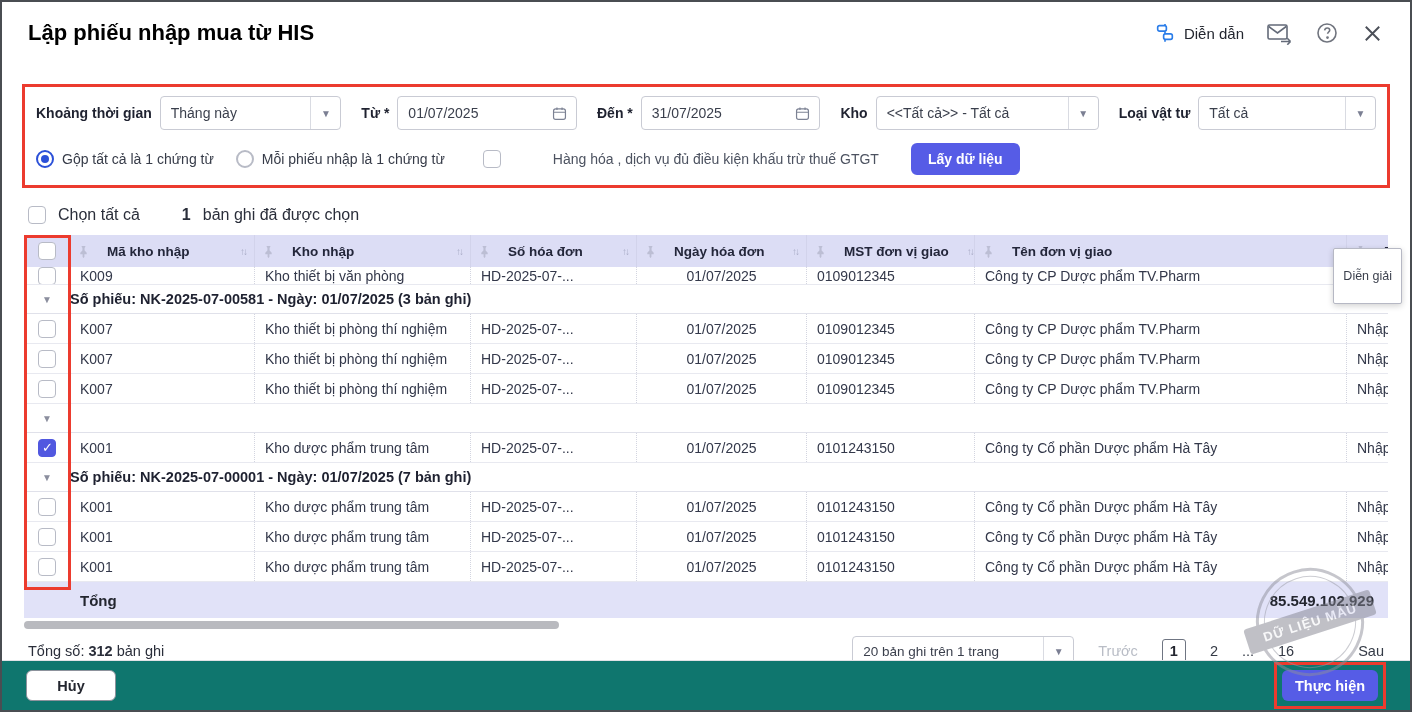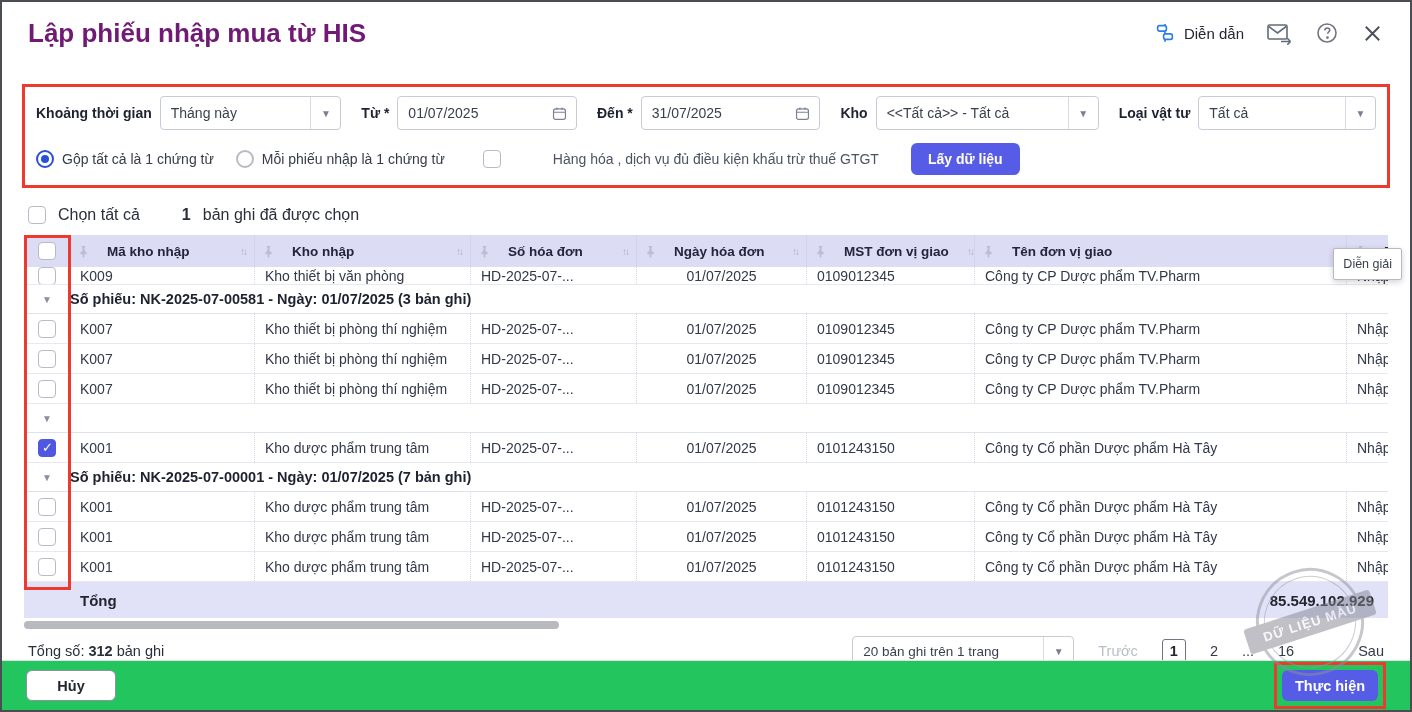--- a/index.html
+++ b/index.html
@@ -3,21 +3,21 @@
 <meta charset="utf-8">
 <style>
   * { box-sizing: border-box; margin: 0; padding: 0; }
   html,body { width:1412px; height:712px; background:#fff; overflow:hidden;
     font-family:"Liberation Sans","DejaVu Sans",sans-serif; color:#23262f; }
   .modal { position:relative; width:1412px; height:712px; background:#fff;
     border:2px solid #4a4d52; overflow:hidden; }
 
   
   .titlebar { height:62px; display:flex; align-items:center; padding:0 26px; }
-  .titlebar h1 { font-size:26px; font-weight:700; color:#701a75; }
+  .titlebar h1 { font-size:22px; font-weight:700; color:#000000; }
   .titlebar-right { margin-left:auto; display:flex; align-items:center; gap:22px; }
   .guide { display:flex; align-items:center; gap:8px; cursor:pointer; }
   .guide span { font-size:15px; color:#23262f; }
   .tb-icon { display:flex; align-items:center; cursor:pointer; }
 
   
   .filter-panel { margin:20px 20px 0; border:3px solid #ec3b2e; padding:9px 11px 10px; }
   .filter-row { display:flex; align-items:center; gap:8px; white-space:nowrap; }
   .filter-row + .filter-row { margin-top:13px; }
   .lbl { font-size:14px; font-weight:700; color:#1f2230; }
@@ -70,41 +70,41 @@
   .tr-total { display:flex; height:36px; align-items:center; background:#e1e2f8; }
   .tr-total .tlabel { font-size:15px; font-weight:700; margin-left:56px; }
   .tr-total .tvalue { margin-left:auto; font-size:15px; font-weight:700; padding-right:14px; }
 
   
   .col-annotation { position:absolute; left:0; top:0; width:47px; height:calc(100% - 28px);
      border:3px solid #ec3b2e; pointer-events:none; z-index:5; }
 
   
   .tooltip { position:absolute; top:13px; right:-14px; background:#fff; border:1px solid #b6b8c4;
-     border-radius:2px; padding:8px 9px; font-size:12.5px; color:#3a3f4c;
+     border-radius:2px; padding:20px 9px; font-size:12.5px; color:#3a3f4c;
      box-shadow:0 2px 6px rgba(0,0,0,.18); z-index:6; white-space:nowrap; }
 
   
   .hscroll { margin:3px 22px 0; height:8px; position:relative; }
   .hscroll .thumb { position:absolute; left:0; top:0; height:8px; width:535px; background:#b9babf; border-radius:4px; cursor:pointer; }
 
   
   .pagebar { margin:6px 22px 0; height:32px; display:flex; align-items:center; padding:0 4px; font-size:14.5px; }
   .pagebar .summary { color:#2a2e3a; }
   .pagebar .summary b { font-weight:700; }
   .pager { margin-left:auto; display:flex; align-items:center; gap:24px; }
   .psize { width:222px; height:30px; font-size:13.5px; }
   .pg-prev { color:#b9bdc6; cursor:default; }
   .pg-num { color:#343a46; cursor:pointer; }
   .pg-current { width:24px; height:24px; border:1px solid #6f7582; border-radius:3px; display:flex;
      align-items:center; justify-content:center; font-weight:700; background:#fff; cursor:pointer; }
   .pg-next { color:#343a46; cursor:pointer;margin-left:40px; }
 
   
-  .footerbar { position:absolute; left:0; right:0; bottom:0; height:50px; background:#22c55e;
+  .footerbar { position:absolute; left:0; right:0; bottom:0; height:50px; background:#0f766e;
      border-top:1px solid #e1e2e6; display:flex; align-items:center; justify-content:space-between; padding:0 24px; }
   .btn-cancel { width:90px; height:31px; background:#fff; border:1px solid #8d929c; border-radius:6px;
      font-size:14.5px; font-weight:600; color:#23262f; cursor:pointer; font-family:inherit; }
   .submit-wrap { outline:3px solid #ec3b2e; outline-offset:5px; margin-right:8px; display:inline-block; }
   .btn-submit { width:96px; height:31px; background:#565ce6; border:none; border-radius:6px;
      font-size:14.5px; font-weight:700; color:#fff; cursor:pointer; font-family:inherit; }
 
   
   .watermark { position:absolute; left:1254px; top:566px; width:108px; height:108px; z-index:8;
      pointer-events:none; opacity:.5; transform:rotate(-18deg); }

